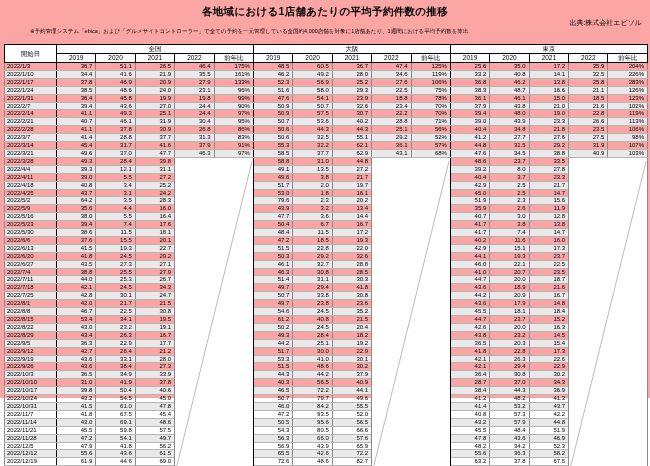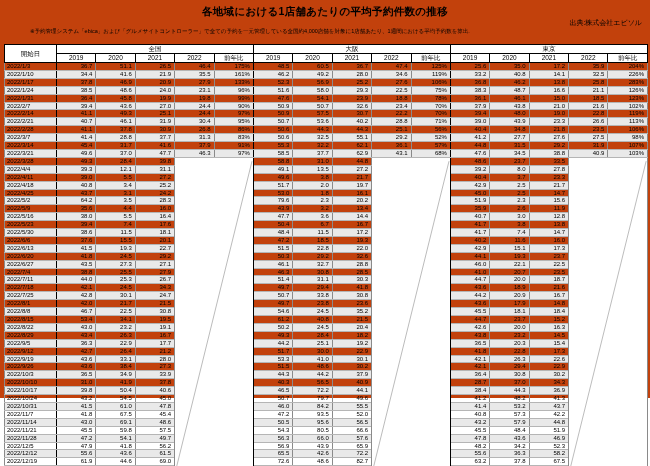--- a/index.html
+++ b/index.html
@@ -1,17 +1,17 @@
 <!DOCTYPE html>
 <html><head>
 <meta charset="utf-8">
 <style>
   html,body{margin:0;padding:0;width:650px;height:466px;overflow:hidden;background:#fff;
     font-family:"Liberation Sans","DejaVu Sans",sans-serif;color:#000;-webkit-text-size-adjust:none;}
-  .page{position:relative;width:650px;height:398px;background:#c2410c;}
+  .page{position:relative;width:650px;height:398px;background:#fca5a5;}
   .title{position:absolute;top:5px;left:0;right:0;text-align:center;font-size:10.5px;font-weight:bold;letter-spacing:.3px;}
   .source{position:absolute;top:18px;right:8px;font-size:7px;}
   .note{position:absolute;top:28px;left:30px;font-size:5.5px;}
   table{position:absolute;left:4px;top:44px;width:644px;border-collapse:collapse;table-layout:fixed;
     border:1.5px solid #000;}
   col.c-date{width:52px;}
   th{font-size:6.5px;font-weight:normal;height:8px;line-height:8px;text-align:center;
     border:1px solid #000;padding:0;background:#fff;white-space:nowrap;overflow:hidden;}
   td{font-size:6px;height:6.7px;line-height:6.9px;padding:0;white-space:nowrap;overflow:hidden;
     border-top:1px solid #b5b5b5;border-bottom:1px solid #b5b5b5;

